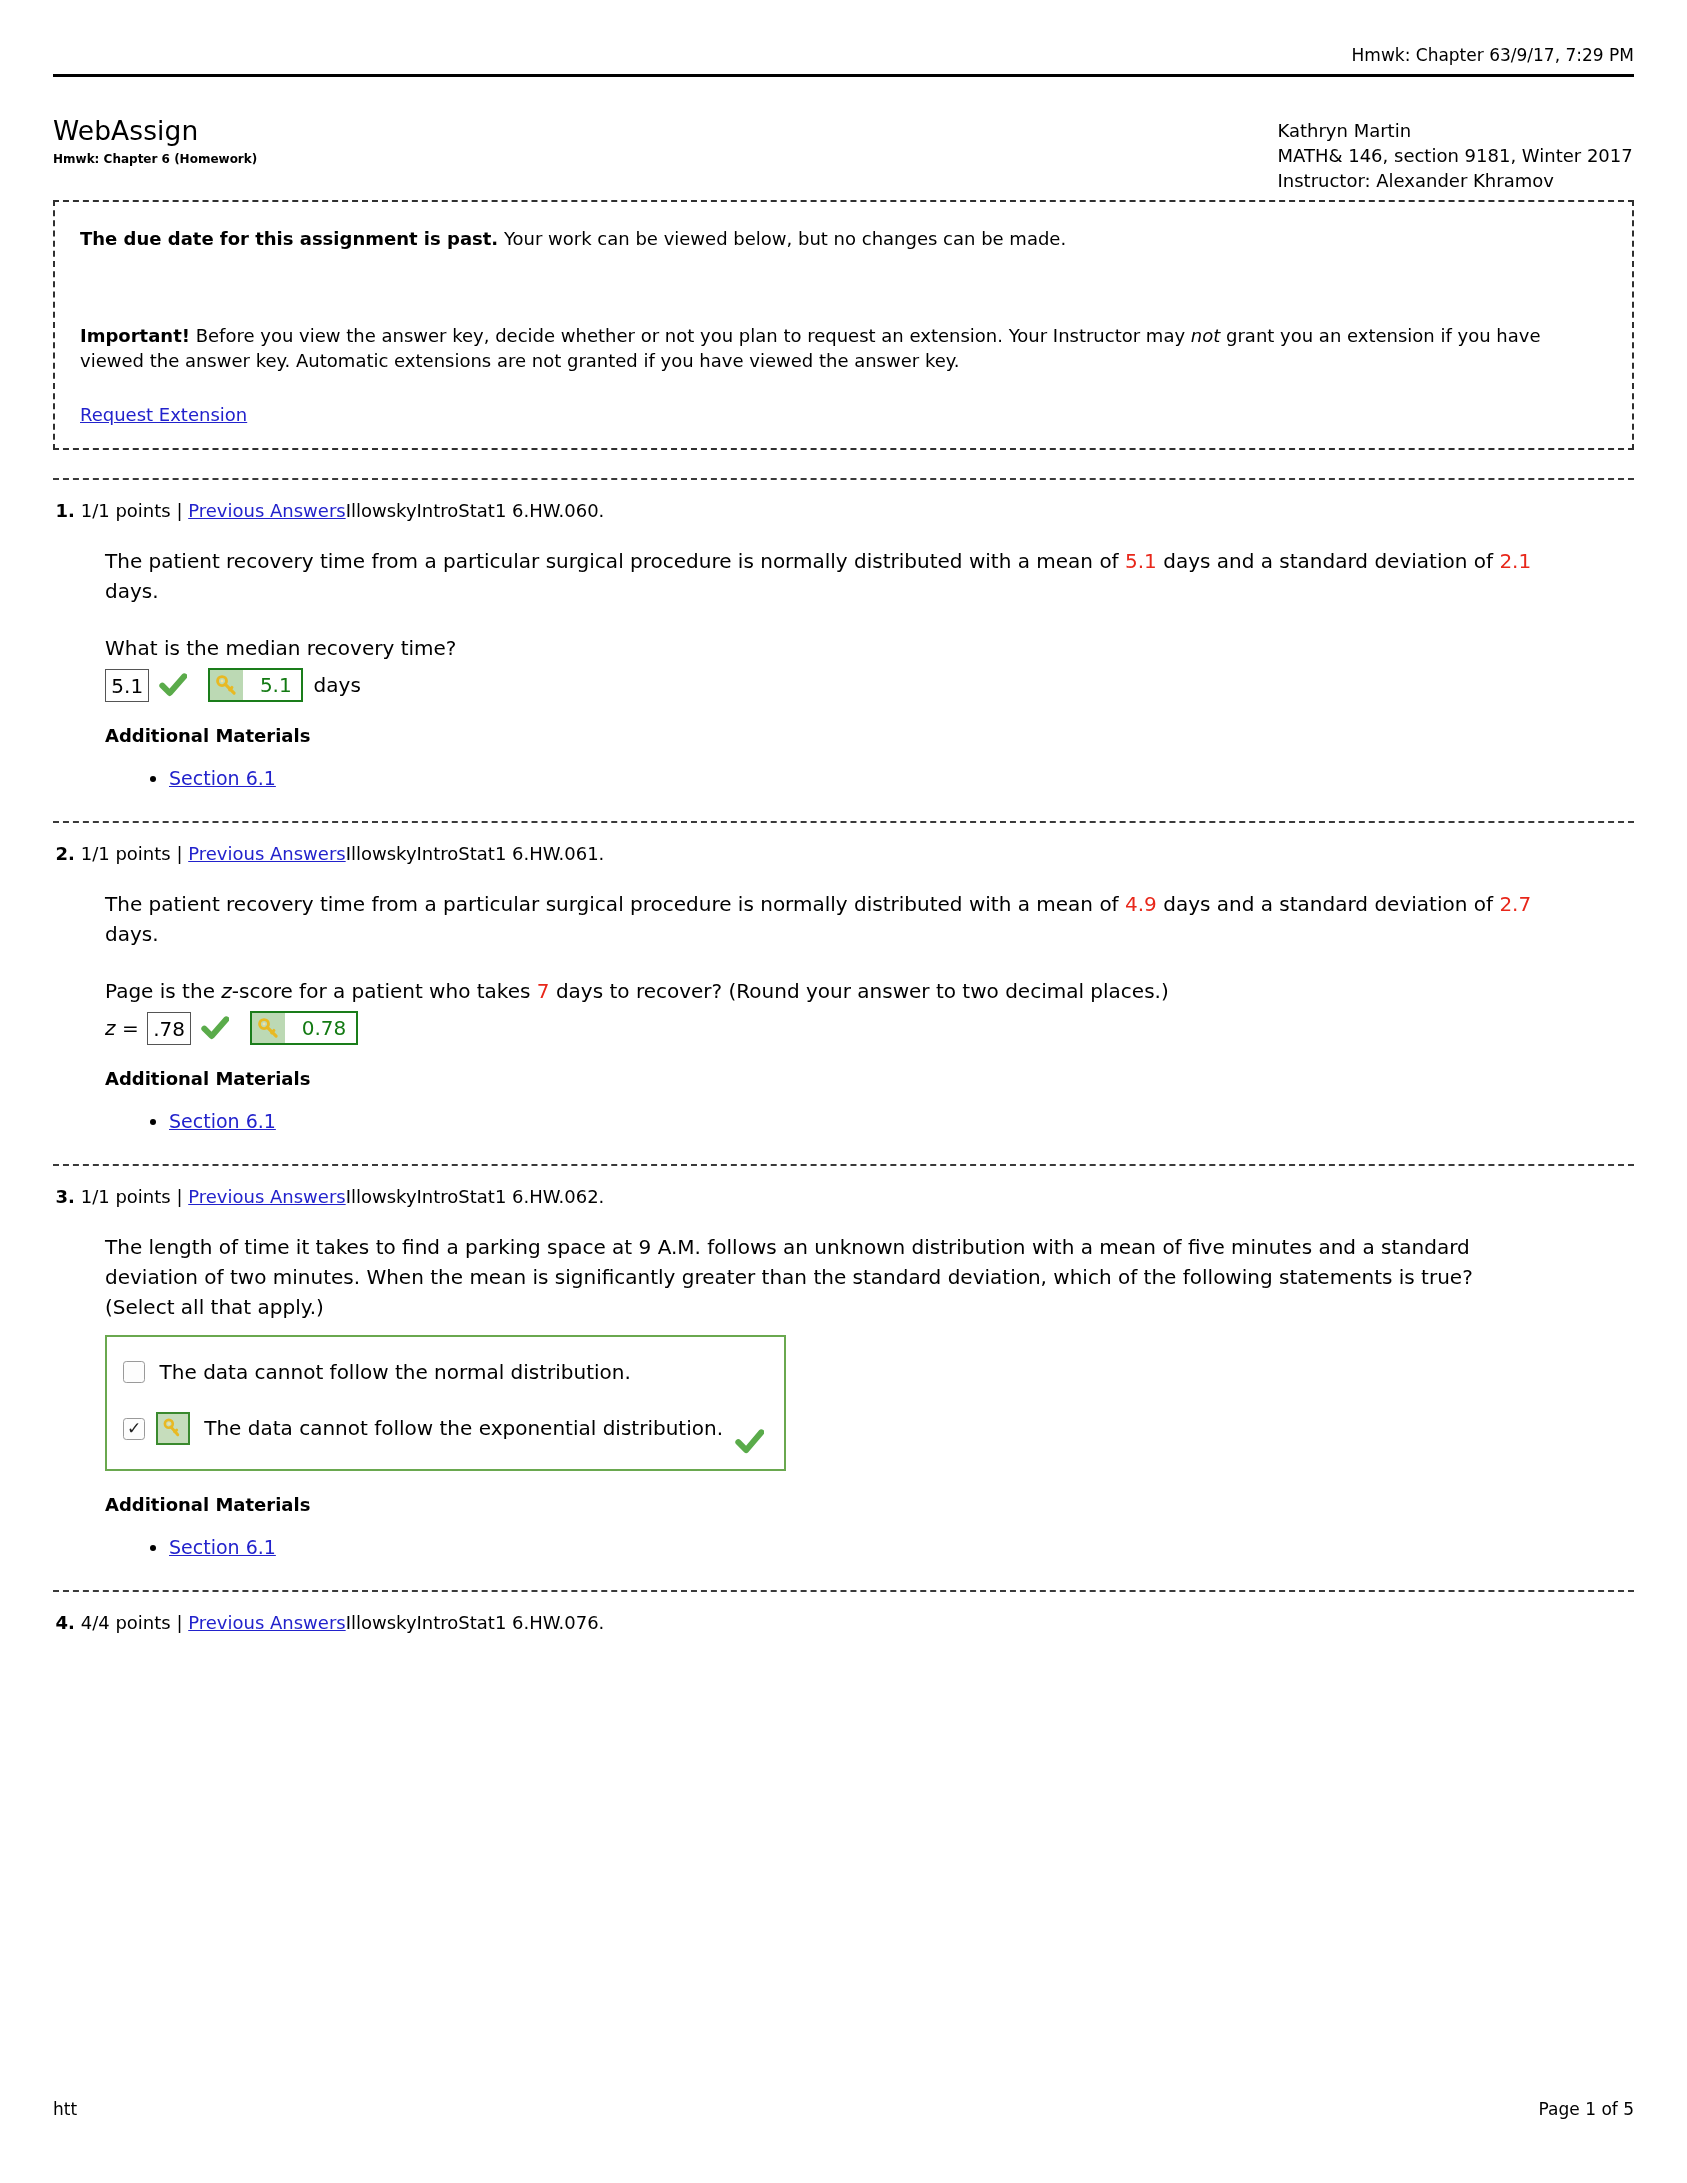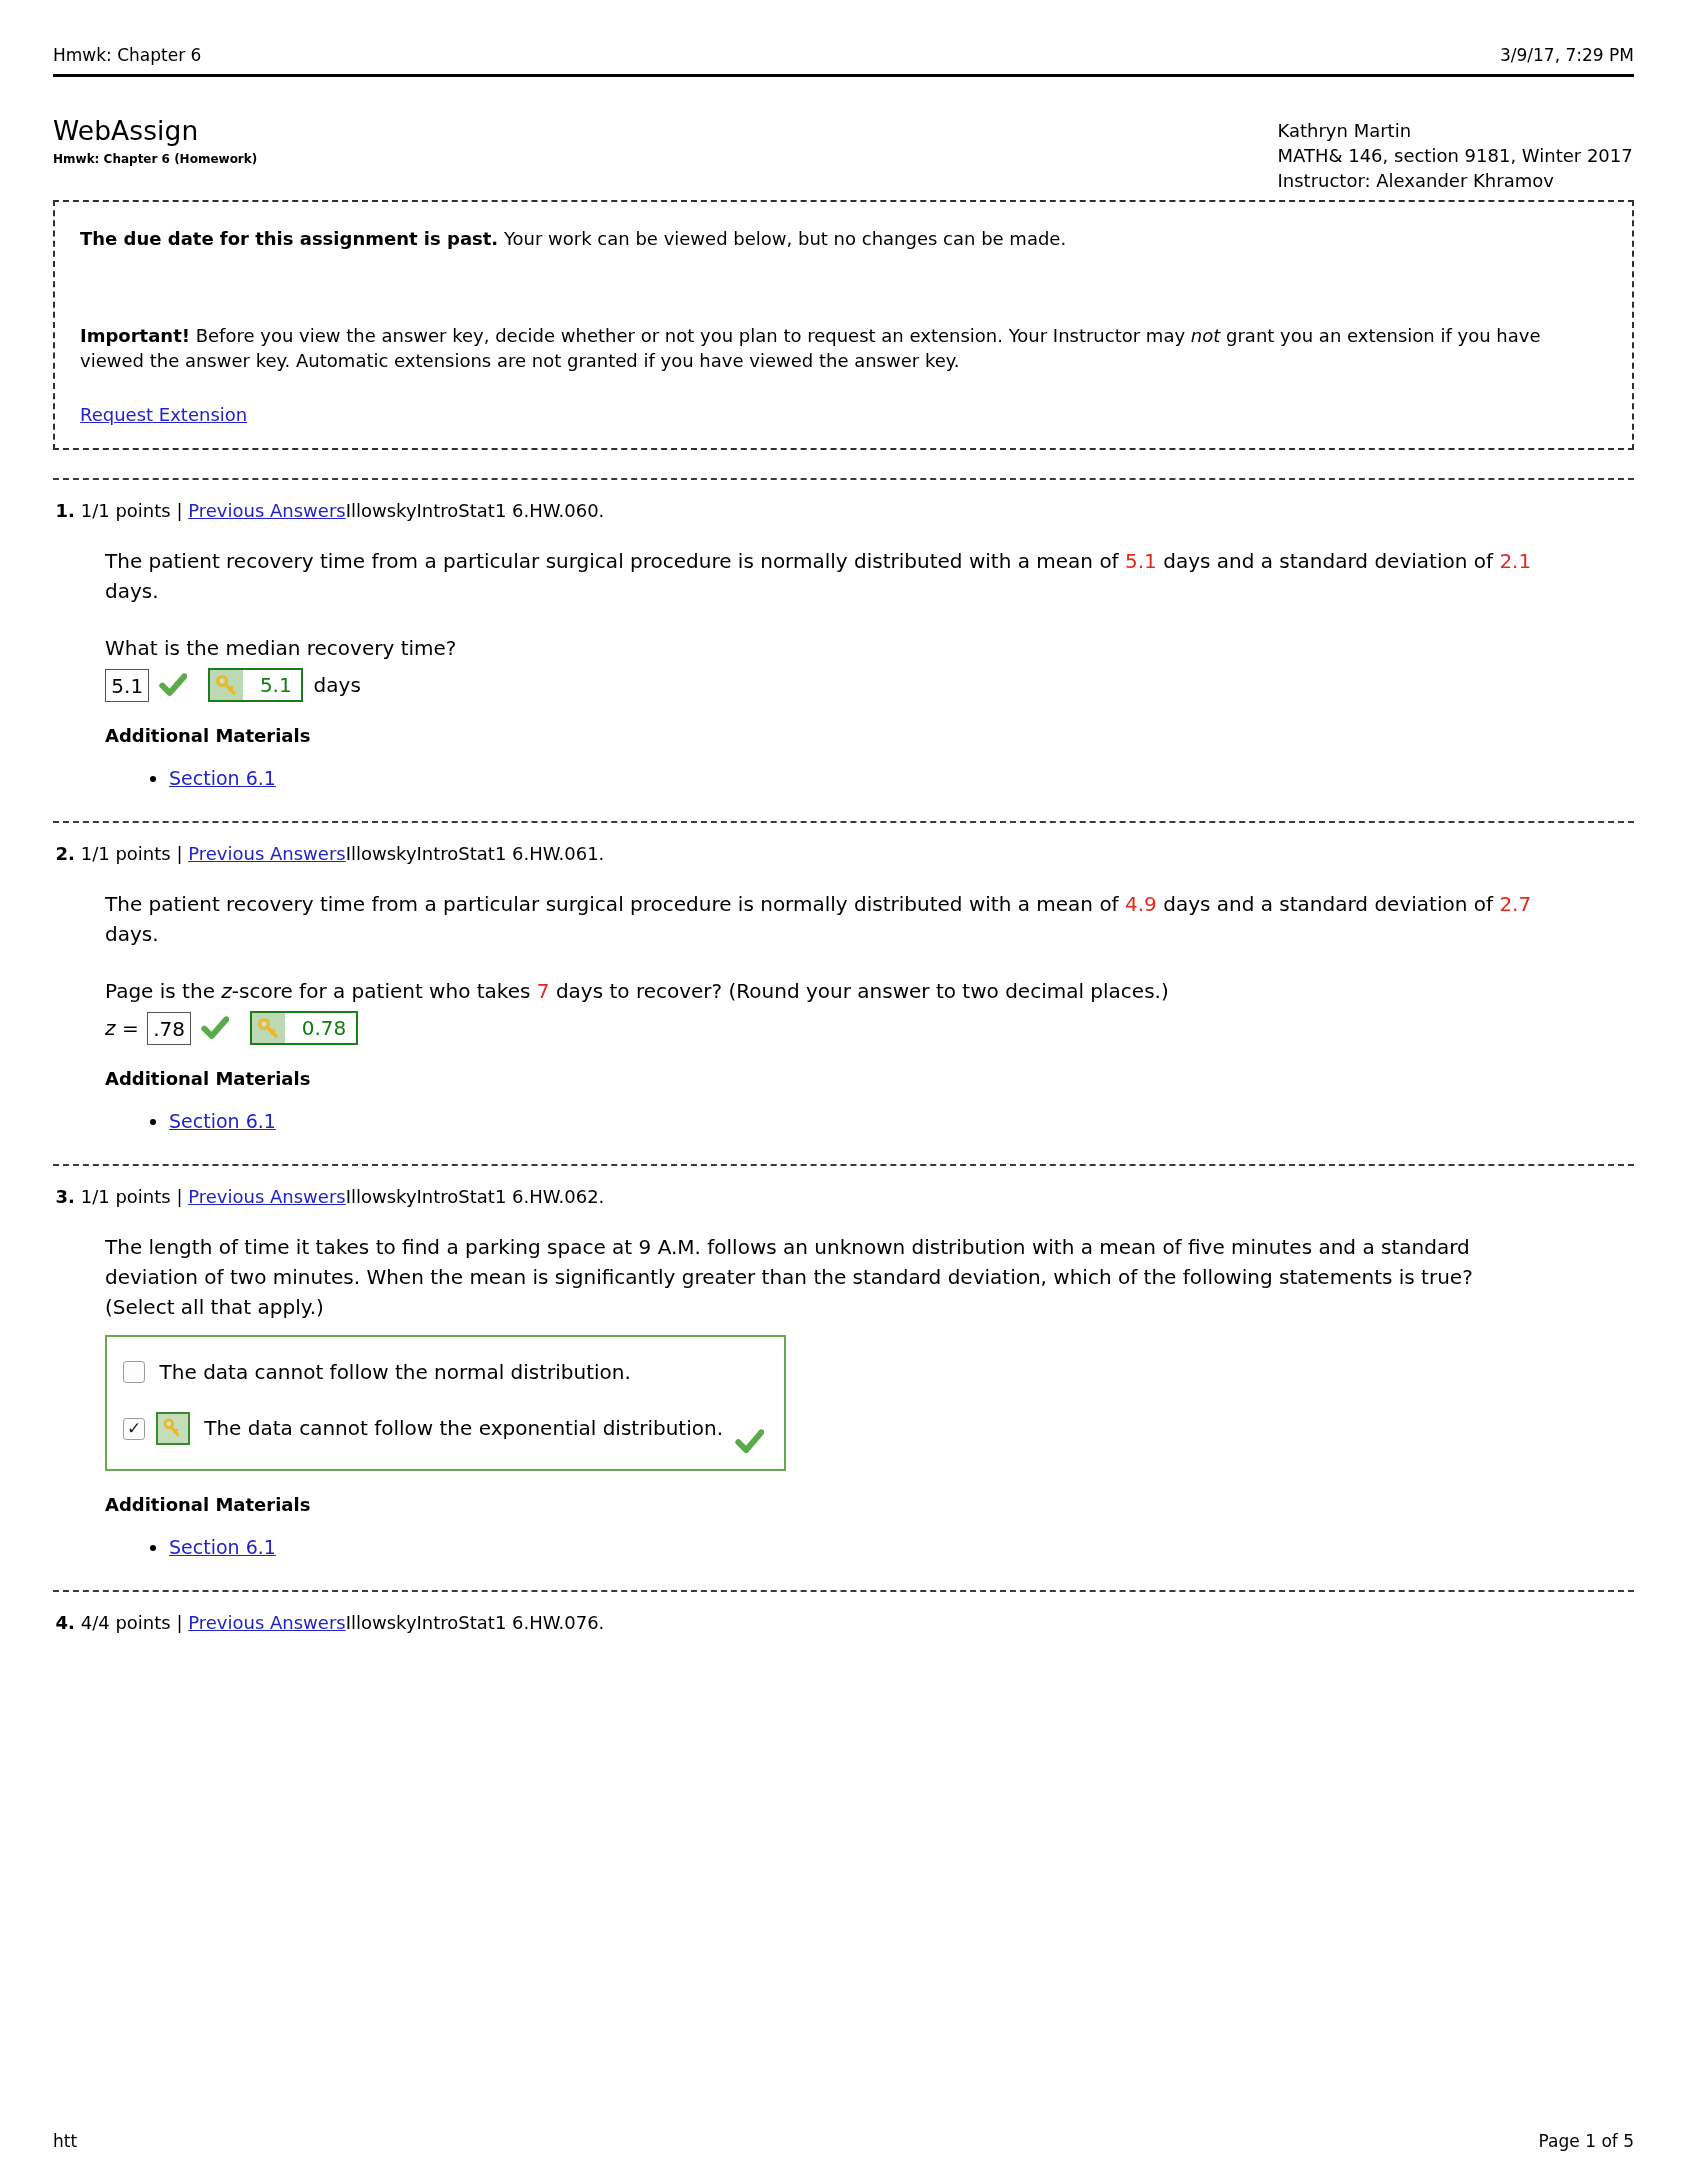--- a/index.html
+++ b/index.html
@@ -18,21 +18,21 @@
     position: relative;
     width: 1687px;
     height: 2183px;
     box-sizing: border-box;
     padding: 0 53px;
   }
 
   
   .print-header {
     display: flex;
-    justify-content: space-between;
+    justify-content: flex-end;
     align-items: baseline;
     font-size: 17px;
     padding-top: 45px;
     color: #000;
   }
   .header-rule {
     border: none;
     border-top: 3.3px solid #000;
     margin: 9.3px 0 0 0;
   }
@@ -260,21 +260,21 @@
     bottom: 13.2px;
     width: 29px;
     height: 29px;
   }
 
   
   .page-footer {
     position: absolute;
     left: 53px;
     right: 53px;
-    bottom: 32px;
+    bottom: 64px;
     display: flex;
     justify-content: space-between;
     font-size: 17px;
   }
 </style>
 </head>
 <body>
 
 <div class="page">
 

